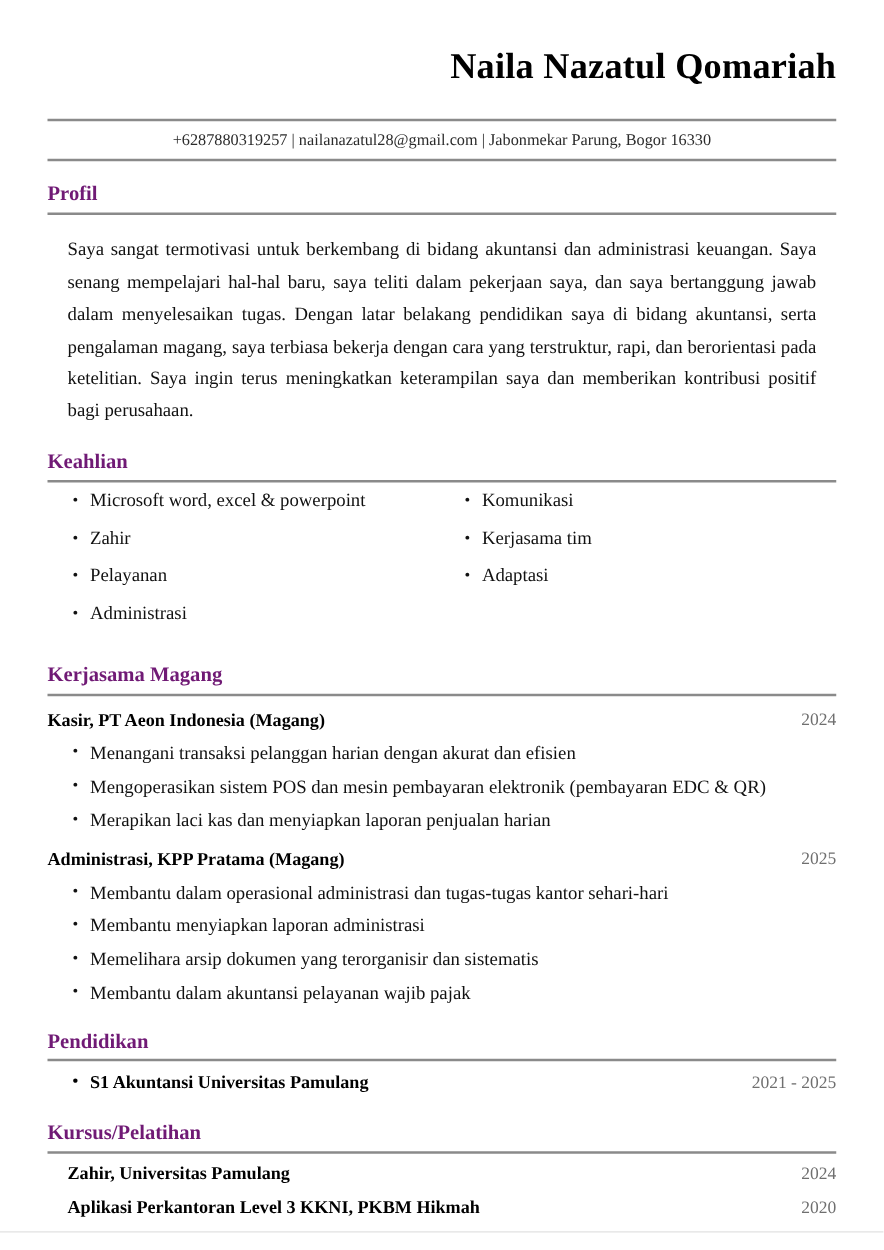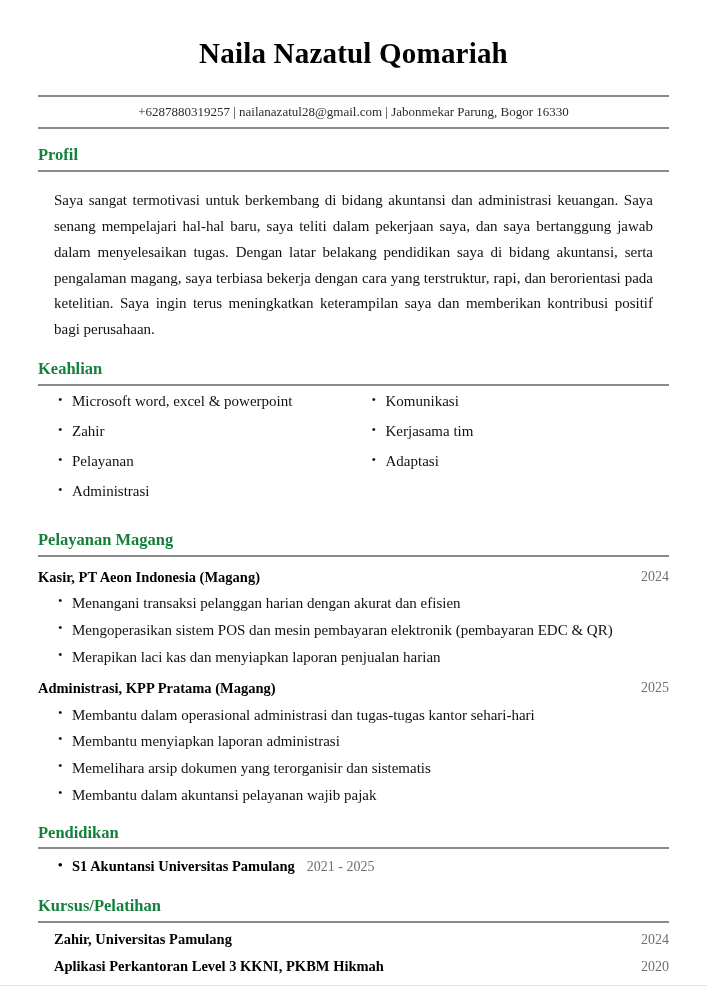--- a/index.html
+++ b/index.html
@@ -28,21 +28,21 @@
     height: 1px;
     background: #e2e2e2;
   }
   .content {
     padding: 0 38px;
     box-sizing: border-box;
   }
 
   
   .name {
-    text-align: center;
+    text-align: right;
     font-size: 29px;
     font-weight: bold;
     letter-spacing: 0.2px;
     padding-top: 38px;
     line-height: 1.1;
     color: #000000;
   }
   .contact-block {
     margin-top: 25px;
     border-top: 2px solid #8a8a8a;
@@ -56,21 +56,21 @@
     line-height: 1.2;
   }
 
   
   .section {
     margin-top: 16px;
   }
   .section-title {
     font-size: 16.5px;
     font-weight: bold;
-    color: #15803d;
+    color: #701a75;
     line-height: 1.2;
     padding-bottom: 5px;
   }
   .section-rule {
     height: 2px;
     background: #8a8a8a;
     margin-bottom: 8px;
   }
 
   
@@ -149,20 +149,21 @@
     left: 20px;
     top: -1px;
     font-size: 13px;
     color: #111111;
   }
 
   
   .edu-row {
     display: flex;
     align-items: baseline;
+    justify-content: space-between;
     margin-top: 9px;
   }
   .edu-label {
     font-size: 14.5px;
     font-weight: bold;
     color: #000000;
     position: relative;
     padding-left: 34px;
     line-height: 1.2;
   }
@@ -235,21 +236,21 @@
         </div>
         <div class="skills-col right">
           <div class="skill-item">Komunikasi</div>
           <div class="skill-item">Kerjasama tim</div>
           <div class="skill-item">Adaptasi</div>
         </div>
       </div>
     </div>
 
     <div class="section">
-      <div class="section-title">Pelayanan Magang</div>
+      <div class="section-title">Kerjasama Magang</div>
       <div class="section-rule"></div>
 
       <div class="exp-entry first">
         <div class="exp-head">
           <div class="exp-title">Kasir, PT Aeon Indonesia (Magang)</div>
           <div class="exp-date">2024</div>
         </div>
         <ul class="exp-list">
           <li>Menangani transaksi pelanggan harian dengan akurat dan efisien</li>
           <li>Mengoperasikan sistem POS dan mesin pembayaran elektronik (pembayaran EDC &amp; QR)</li>

